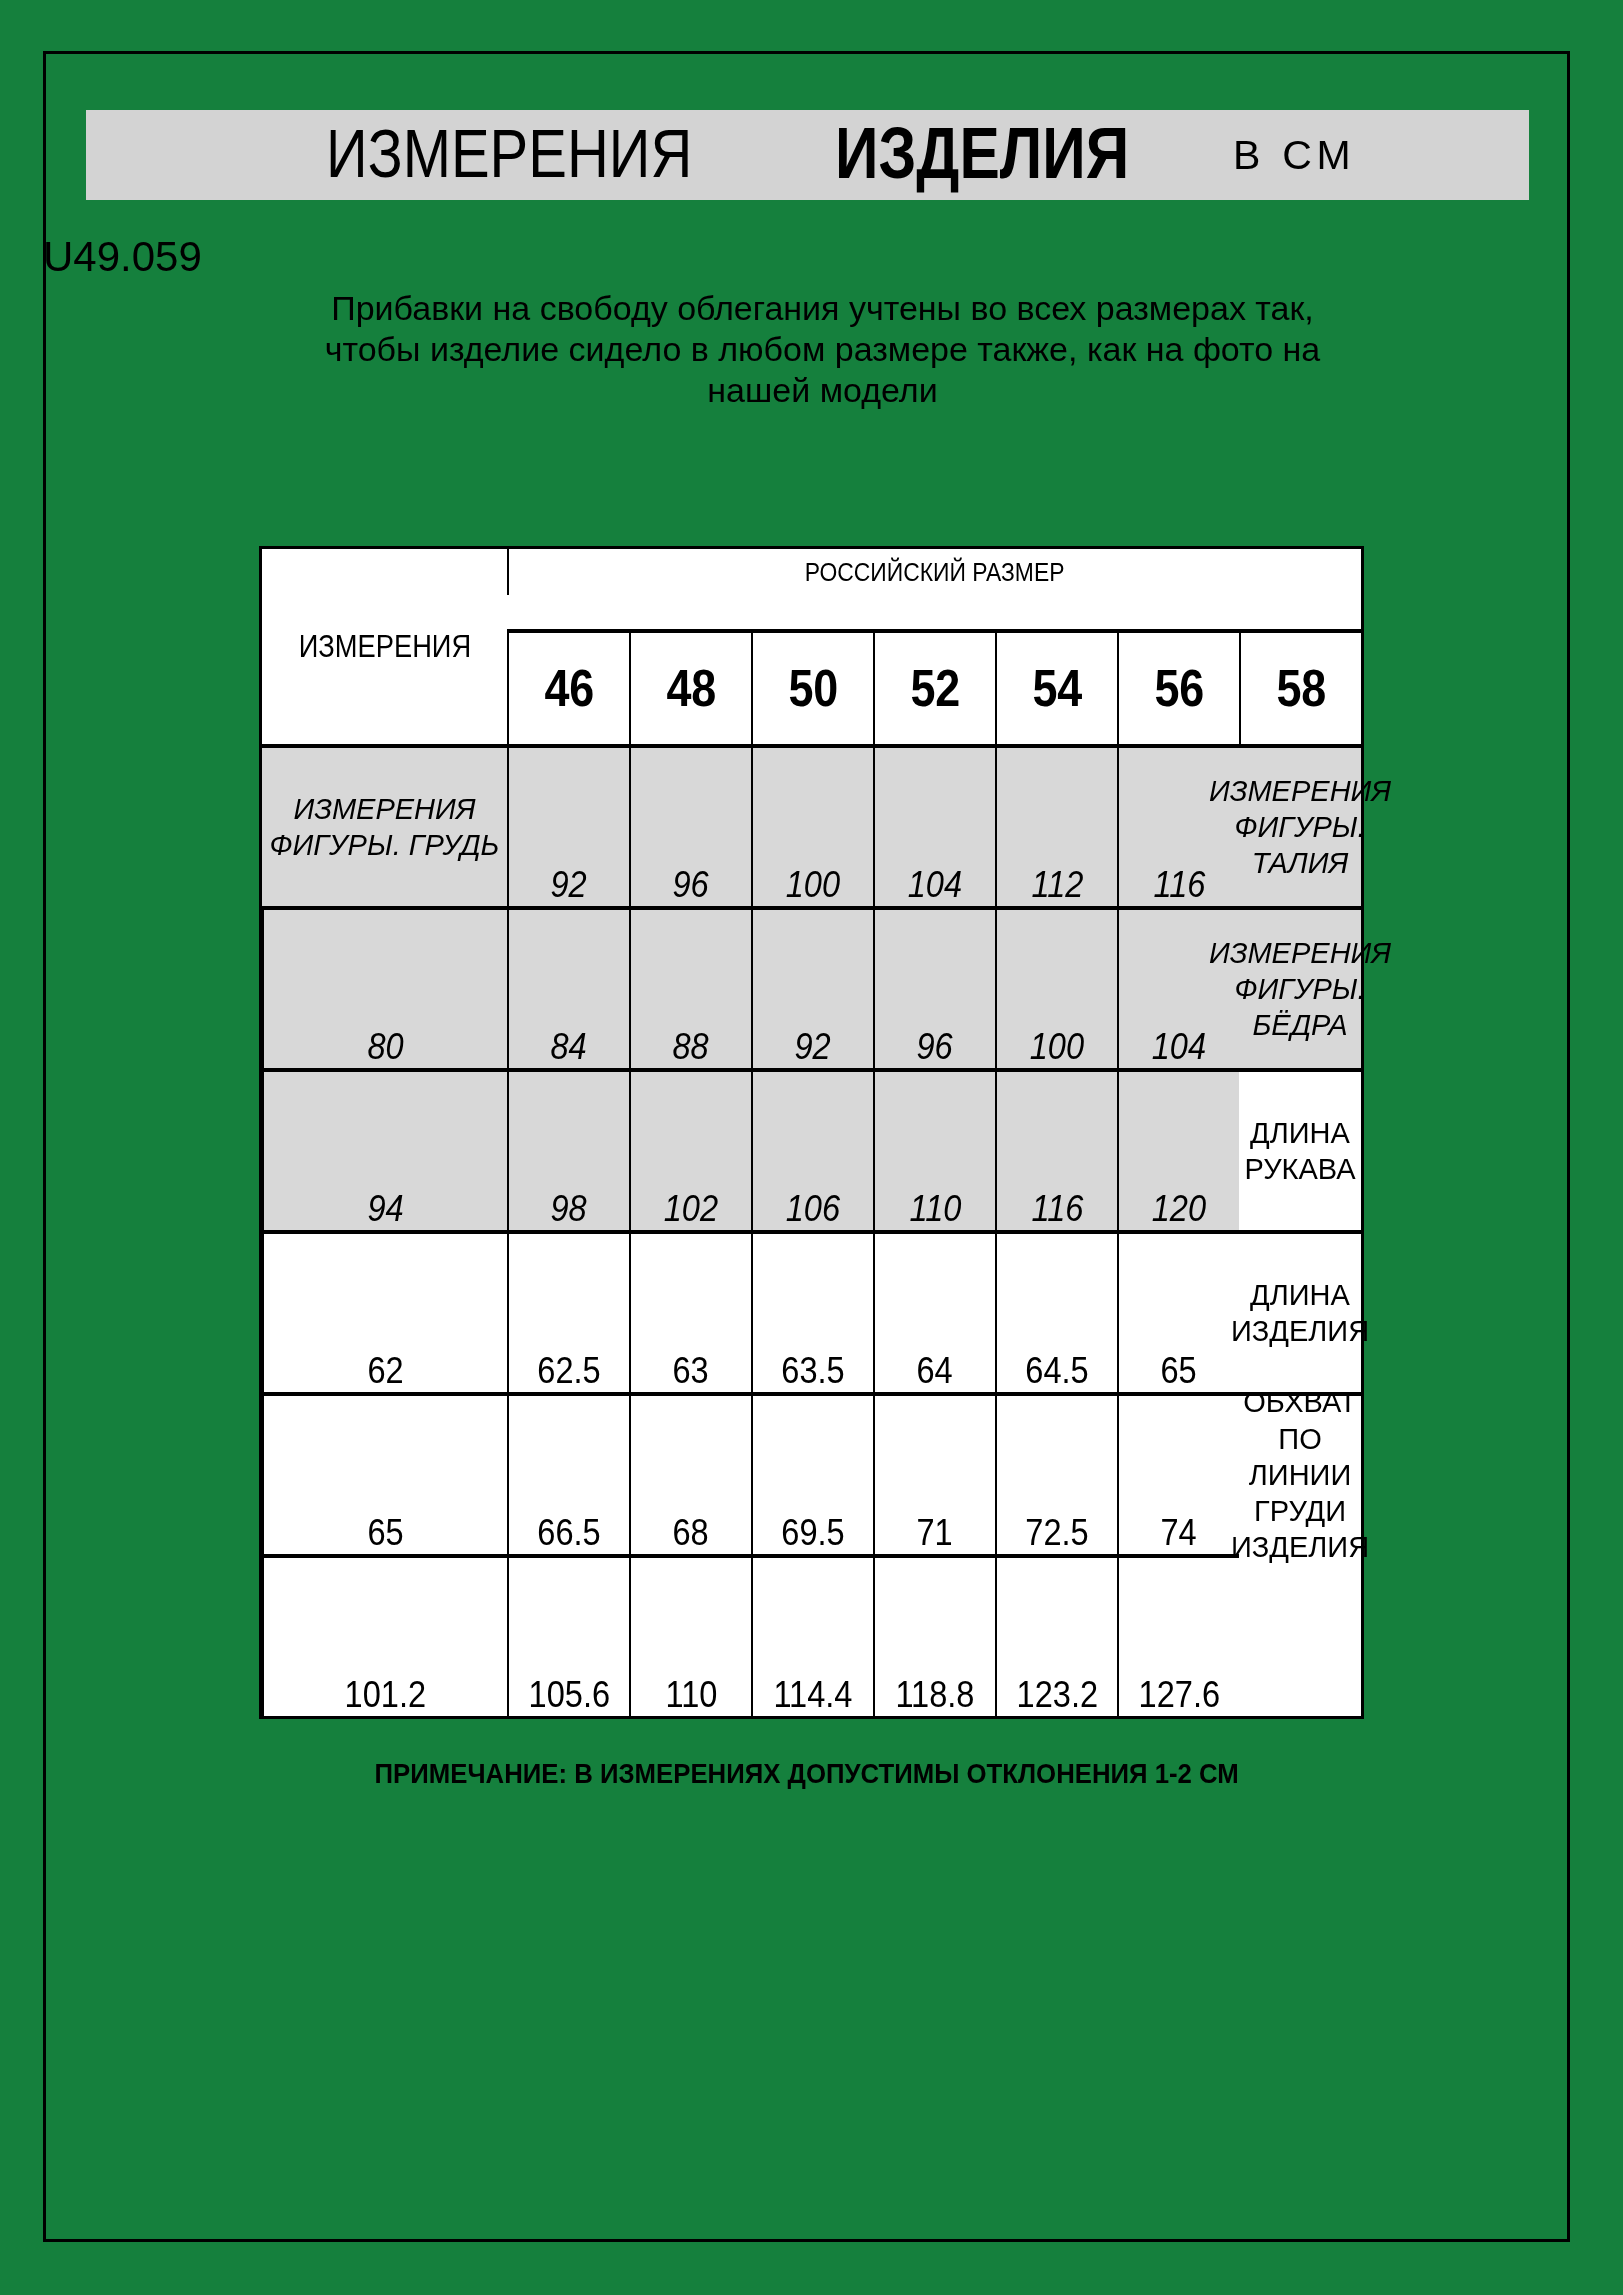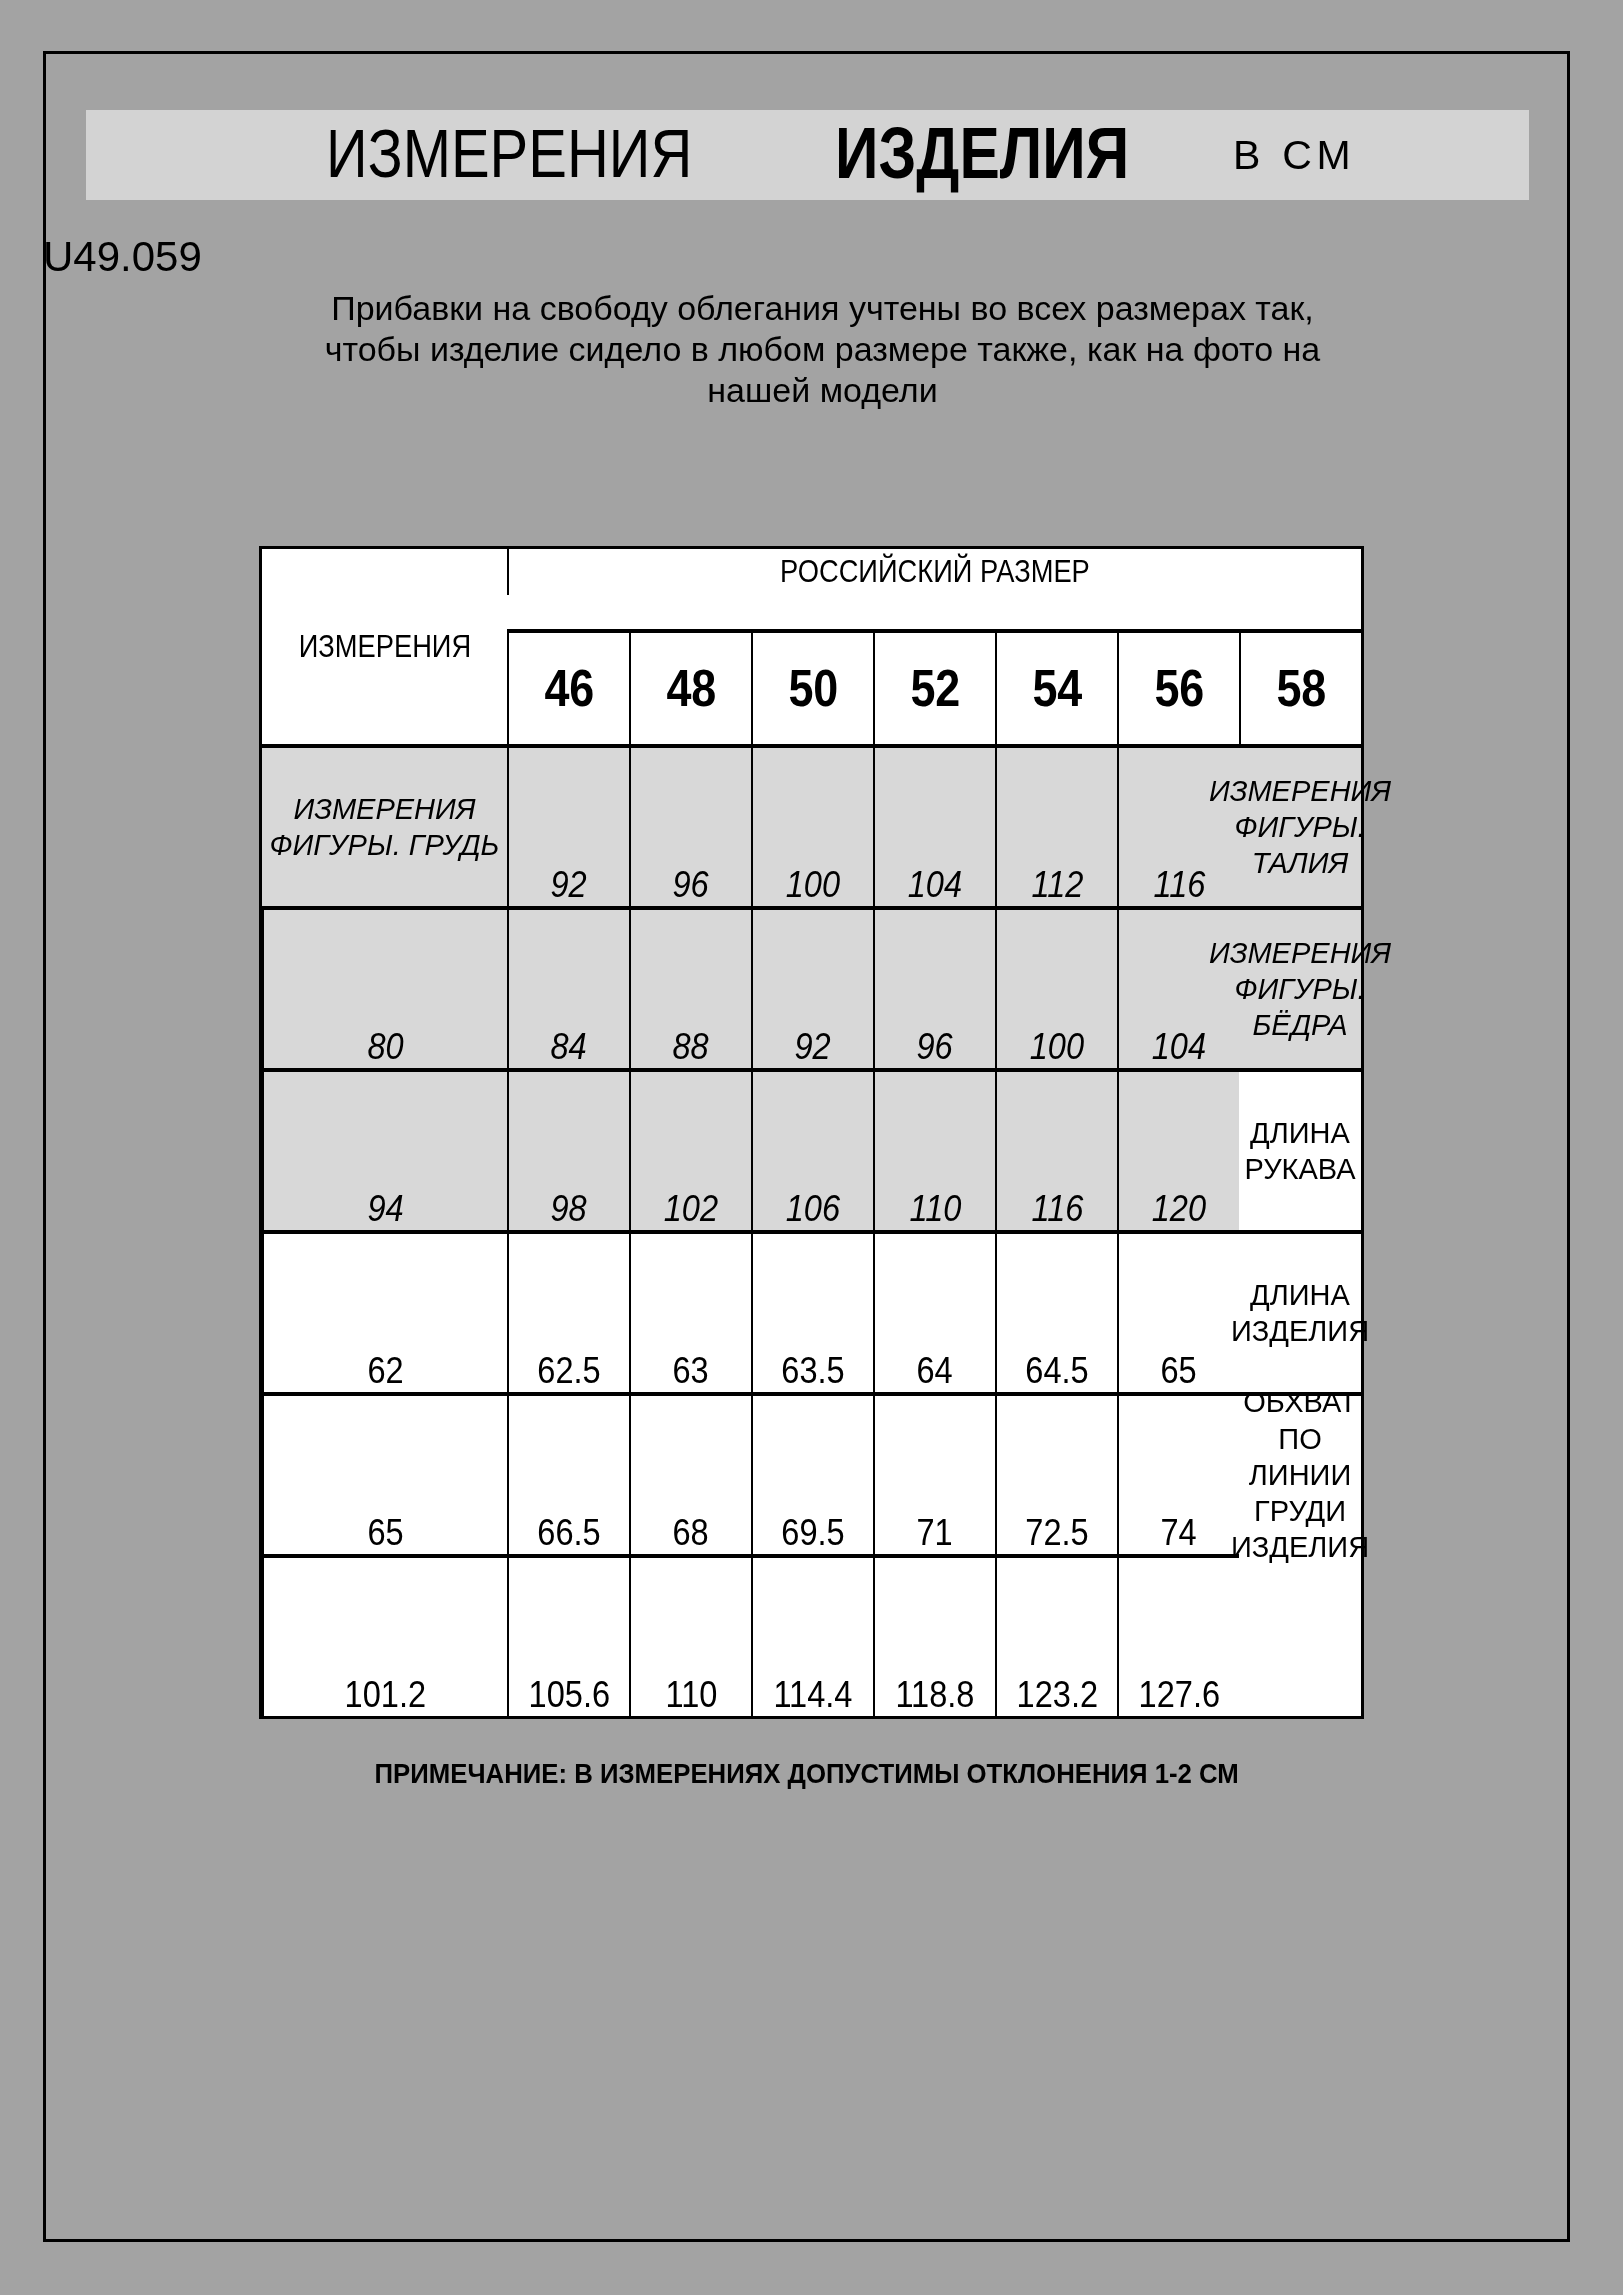--- a/index.html
+++ b/index.html
@@ -1,17 +1,17 @@
 <!DOCTYPE html>
 <html style="font-size:10.5px"><head>
 <meta charset="utf-8">
 <style>
   html,body{margin:0;padding:0;background:#ffffff;}
   .sheet{
-    position:relative;width:1623px;height:2295px;background:#a3a3a3;
+    position:relative;width:1623px;height:2295px;background:#15803d;
     font-family:"Liberation Sans",sans-serif;color:#000;overflow:hidden;
   }
   .frame{
     position:absolute;left:43px;top:51px;width:1527px;height:2191px;
     border:3.9px solid #000;box-sizing:border-box;
   }
   .title-band{
     position:absolute;left:86px;top:110px;width:1443px;height:90px;
     background:#d3d3d3;
   }
@@ -34,21 +34,21 @@
     grid-template-rows:46px 149px repeat(6,162px);
     border:3.9px solid #000;background:#fff;
   }
   .cell{
     display:flex;align-items:center;justify-content:center;
     box-sizing:border-box;min-width:0;
   }
   .bl{border-left:2.6px solid #000;}
   .bt{border-top:4.6px solid #000;}
   .corner{grid-column:1;grid-row:1/3;font-size:31px;}
-  .ghead{grid-column:2/9;grid-row:1;font-size:31px;}
+  .ghead{grid-column:2/9;grid-row:1;font-size:26px;}
   .sz{font-size:51px;font-weight:bold;margin-top:34px;}
   .gray{background:#d8d8d8;}
   .ital{font-style:italic;}
   .rlab{
     font-size:29px;text-align:center;white-space:pre-line;
     line-height:1.25;padding:0 3.9px;
   }
   .val{font-size:37px;align-items:flex-end;}
   .sx{display:inline-block;transform:scaleX(0.88);white-space:nowrap;}
   .note{

